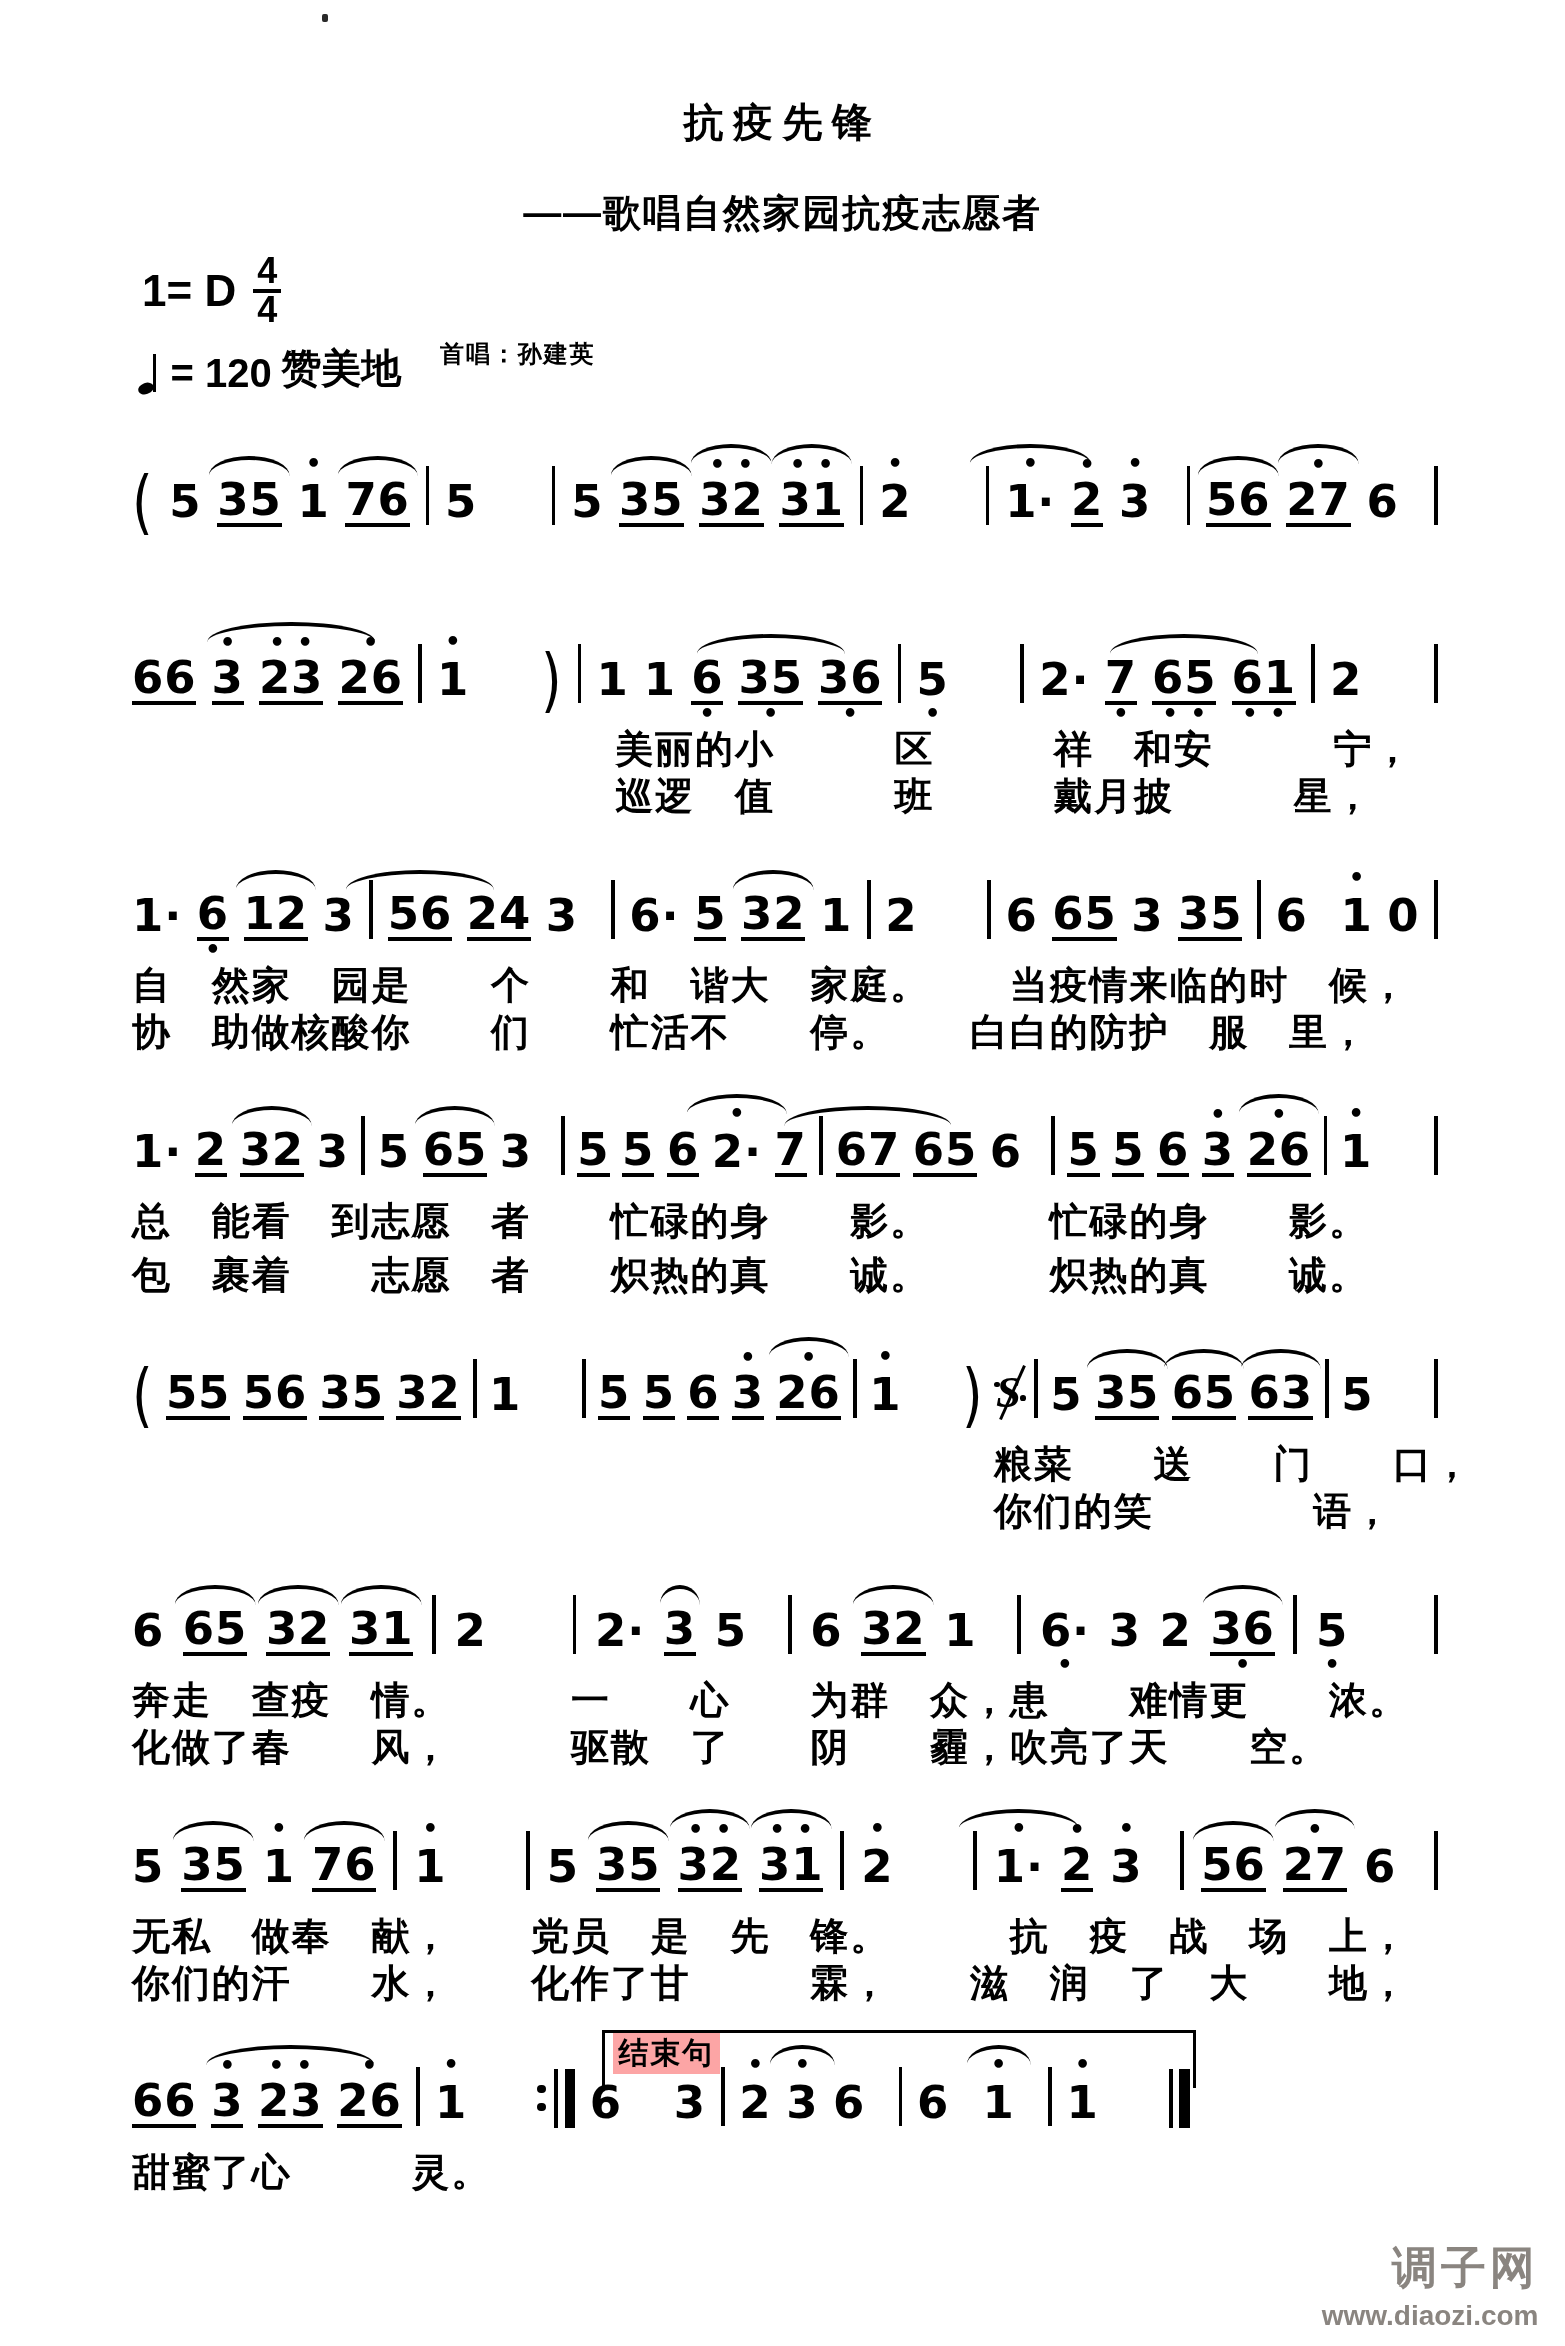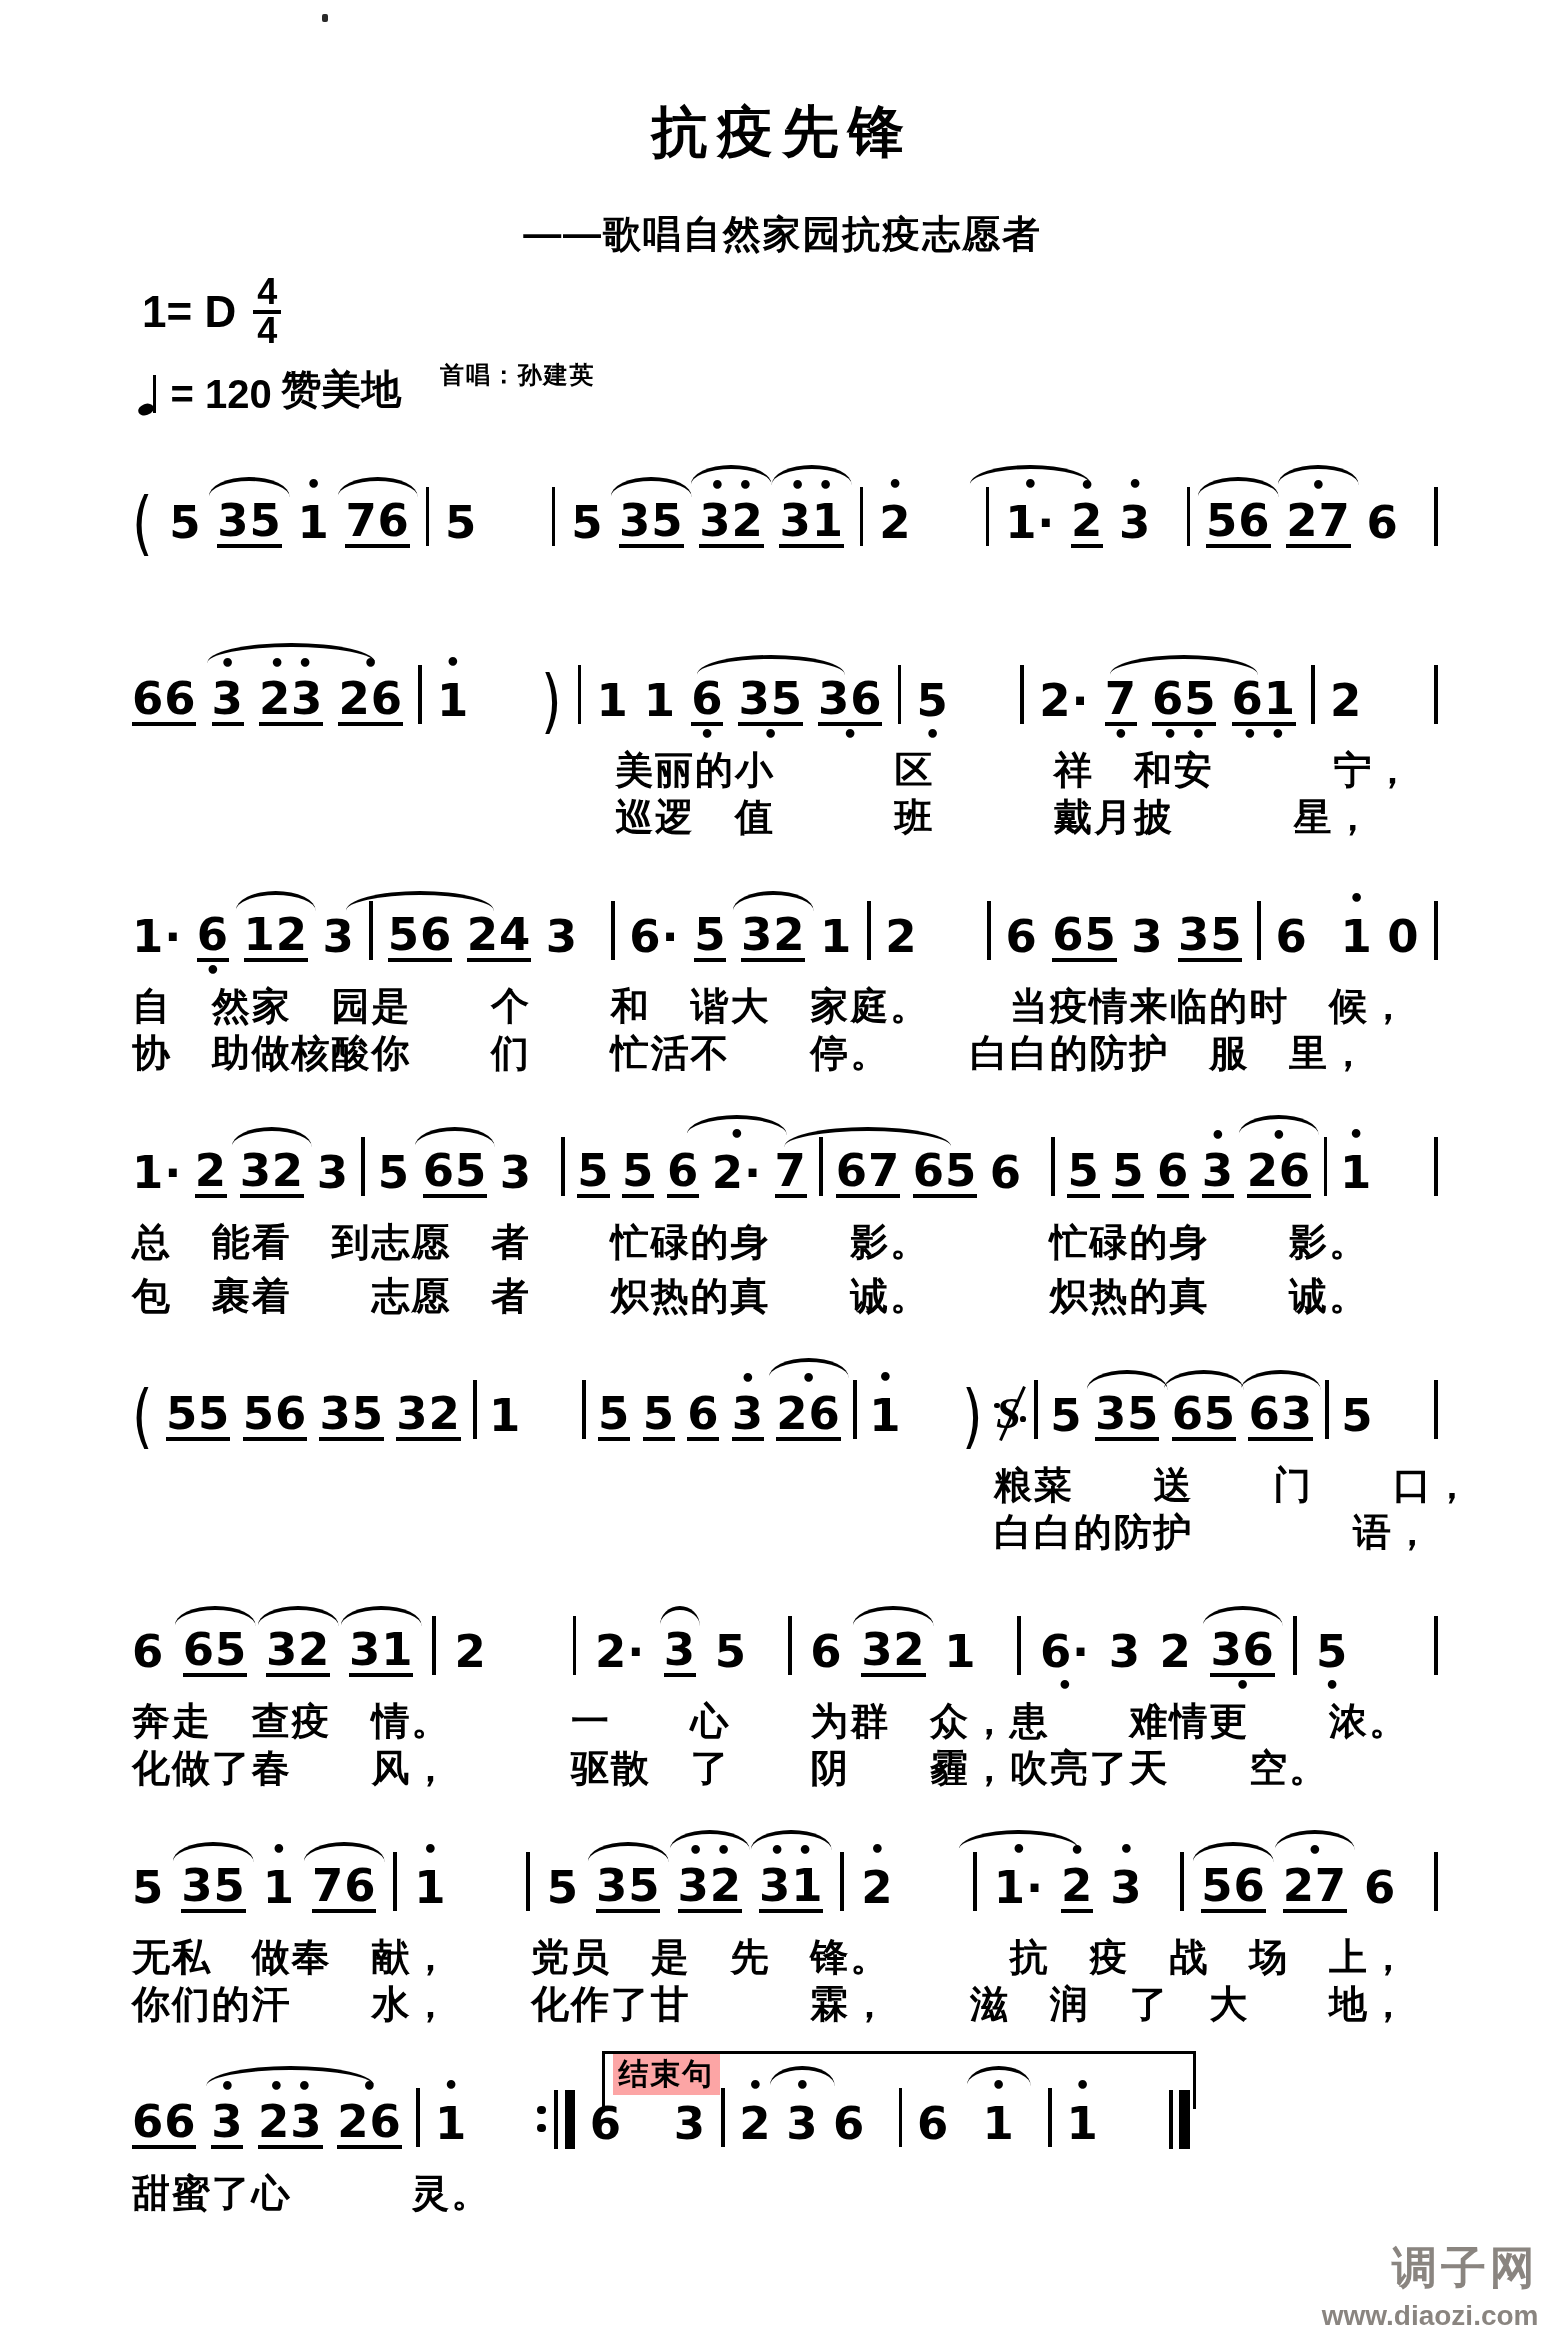--- a/index.html
+++ b/index.html
@@ -1,21 +1,21 @@
 <!DOCTYPE html>
 <html style="font-size:15px"><head>
 <meta charset="utf-8">
 <style>
   html,body{margin:0;padding:0;background:#e8e8e8;}
   .page{position:relative;width:1565px;height:2347px;background:#ffffff;overflow:hidden;
         font-family:"Liberation Sans",sans-serif;color:#000;}
   .stray-dot{position:absolute;left:322px;top:14px;width:5.7px;height:7.6px;background:#2a2a2a;border-radius:1.9px;}
   
   .hdr{padding-top:95px;}
-  .title{text-align:center;font-size:56px;font-weight:900;letter-spacing:9.5px;}
+  .title{text-align:center;font-size:40px;font-weight:900;letter-spacing:9.5px;}
   .subtitle{text-align:center;font-size:38px;font-weight:700;margin-top:38px;letter-spacing:1.9px;}
   .meta{position:relative;height:180px;margin:0 66px;}
   .key-block{position:absolute;left:76px;top:17px;font-size:44px;font-weight:800;display:flex;align-items:center;}
   .ts{display:inline-flex;flex-direction:column;align-items:center;margin-left:17px;font-size:36px;font-weight:800;line-height:30px;}
   .ts-bar{width:28px;height:3.8px;background:#000;margin:2.8px 0;}
   .tempo-block{position:absolute;left:72px;top:102px;font-size:40px;font-weight:700;display:flex;align-items:flex-end;gap:9.5px;}
   .qnote{position:relative;width:23px;height:44px;display:inline-block;}
   .qnote .qn-head{position:absolute;bottom:1.9px;left:0;width:16px;height:11.4px;background:#000;border-radius:50%;transform:rotate(-20deg);}
   .qnote .qn-stem{position:absolute;right:4.7px;top:1.9px;width:3.3px;height:38px;background:#000;}
   .premiere{position:absolute;left:374px;top:99px;font-size:24px;font-weight:600;letter-spacing:1.9px;}
@@ -985,21 +985,21 @@
           </span>
           <span class="tok bar">
             <span class="dots-a"></span>
             <span class="num">
               <span class="barline"></span>
             </span>
             <span class="dots-b"></span>
           </span>
         </div>
         <div class="lyric-row" style="padding-left: 66%;"><span>粮菜　　送　　门　　口，</span></div>
-        <div class="lyric-row" style="padding-left: 66%;"><span>白白的防护　　　　语，</span></div>
+        <div class="lyric-row" style="padding-left: 66%;"><span>你们的笑　　　　语，</span></div>
       </div>
       <div class="system">
         <div class="notes-row" style="width: 100%;">
           <span class="tok note">
             <span class="dots-a"></span>
             <span class="num">6</span>
             <span class="dots-b"></span>
           </span>
           <span class="tok note">
             <span class="slur" style="width: 125%; top: 12.3px;"></span>

